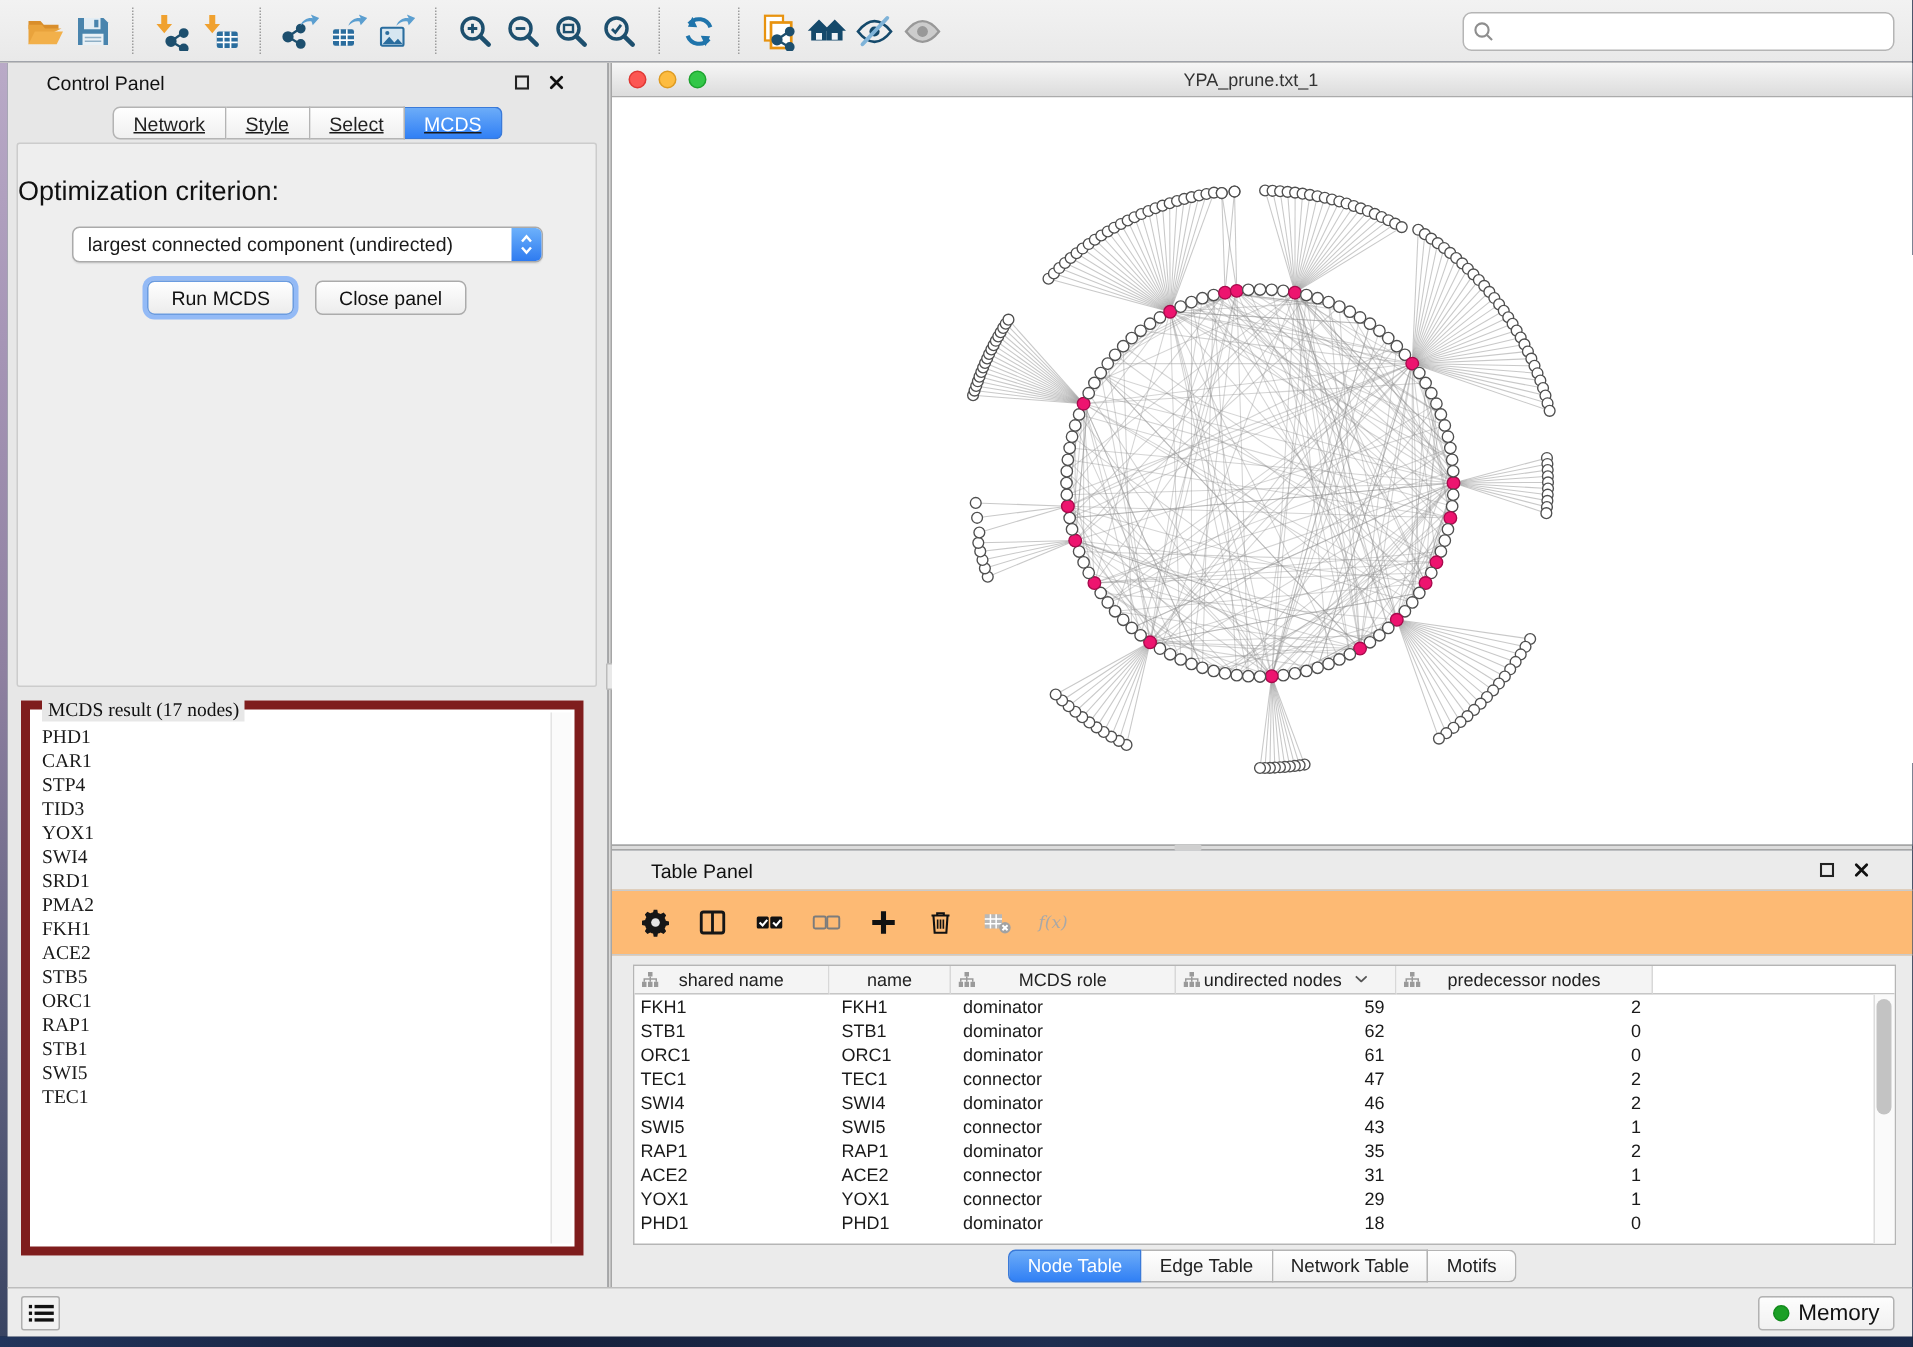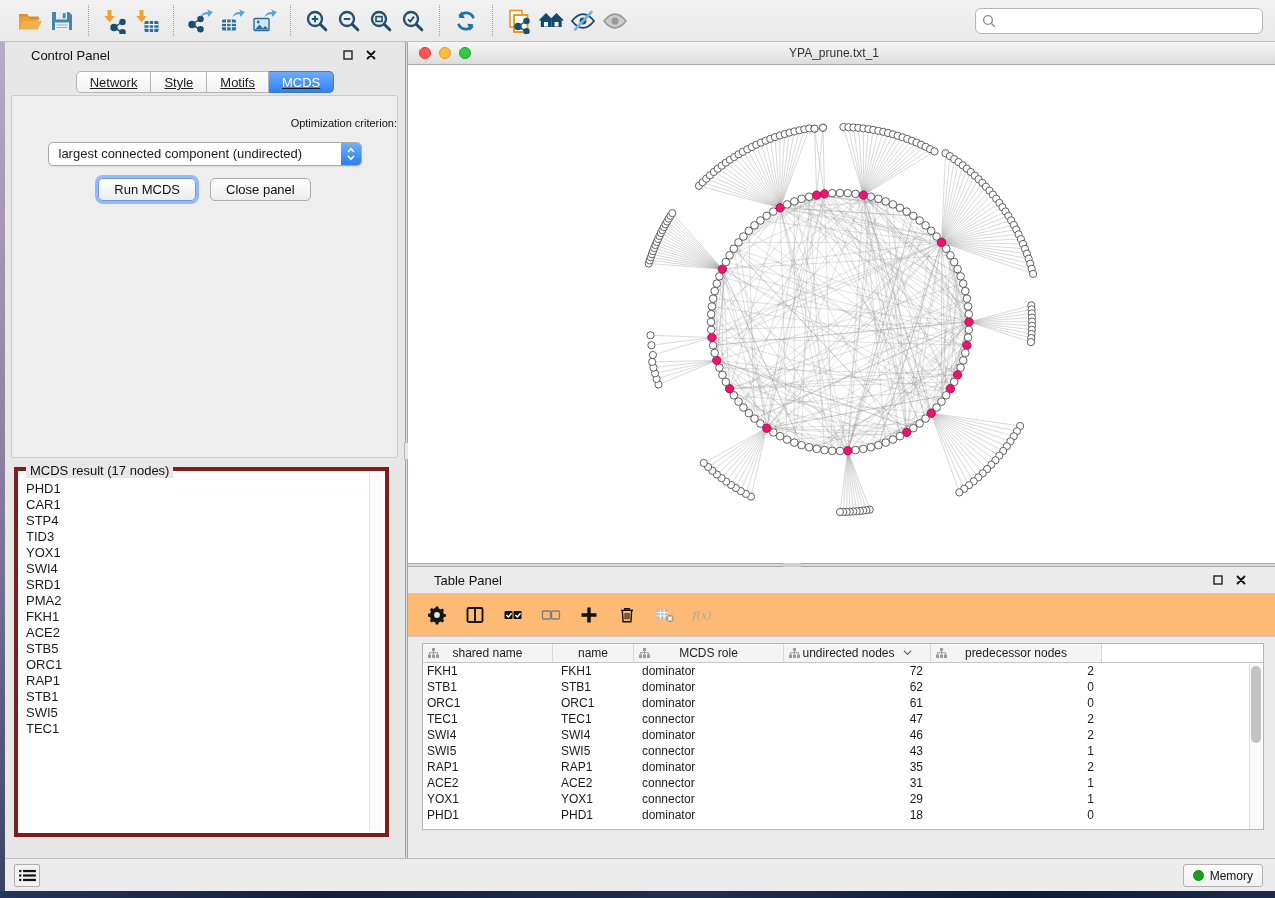--- a/index.html
+++ b/index.html
@@ -41,38 +41,38 @@
 
   #cp-tabs { position:relative; z-index:2; display:flex; justify-content:center; margin-top:3px; height:22px;text-decoration:underline; }
   .cp-tab { padding:2px 13px; font-size:13px; line-height:17px; background:linear-gradient(#ffffff,#f0f0f0);
     border:1px solid #b4b4b4; border-left-width:0; color:#222; cursor:default; }
   .cp-tab:first-child { border-left-width:1px; border-radius:5px 0 0 5px; }
   .cp-tab:last-child { border-radius:0 5px 5px 0; }
   .cp-tab.active { background:linear-gradient(#6cacf8,#3180f5); border-color:#3a7ad9; color:#fff; }
 
   #cp-body { position:absolute; left:6px; right:7px; top:53px; height:363px; z-index:1;
     background:#eeeeee; border:1px solid #cccccc; border-radius:2px; }
-  #opt-label { text-align:right; margin-top:21px; font-size:11px; color:#111; }
+  #opt-label { text-align:left; margin-top:21px; font-size:18px; color:#111; }
   #opt-select { position:relative; width:314px; height:24px; margin:13px auto 0;
     background:#fff; border:1px solid #aaaaaa; border-radius:5px; cursor:default;
     box-shadow:0 1px 1px rgba(0,0,0,.08); }
   #opt-select .sel-text { display:block; line-height:22px; padding-left:10px; font-size:13px;
     white-space:nowrap; overflow:hidden; }
   #opt-select .sel-spin { position:absolute; right:0; top:0; width:20px; height:22px;
     background:linear-gradient(#6db1fb,#2e7bf0); border-radius:0 4px 4px 0;
     display:flex; align-items:center; justify-content:center; }
   #opt-select .sel-spin svg { width:10px; height:16px; }
   #cp-buttons { display:flex; justify-content:center; gap:14px; margin-top:12px; }
   .cp-btn { font-size:13px; padding:3px 15px; background:linear-gradient(#ffffff,#ececec);
     border:1px solid #ababab; border-radius:5px; color:#111; cursor:default;
     font-family:"Liberation Sans","DejaVu Sans",sans-serif; }
   .cp-btn.focused { box-shadow:0 0 0 3px rgba(98,158,250,.65); border-color:#6b9ce0; }
 
   #mcds-fieldset { position:absolute; left:9px; right:16px; top:425px; bottom:21px;
-    border:4px solid #7f1d1d; background:#fff; }
+    border:6px solid #7f1d1d; background:#fff;font-family:Liberation Serif, serif; }
   #mcds-legend { position:absolute; top:-8px; left:8px; background:#e7e7e7; padding:0 4px;
     font-size:13px; color:#111; }
   #mcds-list { position:absolute; left:2px; right:17px; top:10px; bottom:2px; overflow:hidden;
     background:#fff; }
   .mcds-item { font-size:13px; line-height:16px; padding-left:6px; }
   #mcds-scroll { position:absolute; top:2px; bottom:2px; right:2px; width:14px;
     background:#fbfbfb; border-left:1px solid #e4e4e4; }
 
   
   #v-splitter { position:absolute; left:405px; top:42px; width:3px; height:816px;
@@ -133,21 +133,21 @@
   .tp-tab.active { background:linear-gradient(#6cacf8,#3180f5); border-color:#3a7ad9; color:#fff; }
 
   
   #status-bar { position:absolute; left:5px; right:0; top:858px; height:33px; background:#ececec;
     border-top:1px solid #bdbdbd; }
   #list-btn { position:absolute; left:9px; top:5px; width:26px; height:23px; background:#f2f2f2;
     border:1px solid #aeaeae; border-radius:2px; display:flex; align-items:center; justify-content:center; }
   #list-btn svg { width:17px; height:13px; }
   #memory-btn { position:absolute; right:12px; top:5px; height:23px; padding:0 9px;
     background:linear-gradient(#fdfdfd,#f1f1f1); border:1px solid #b2b2b2; border-radius:3px;
-    display:flex; align-items:center; gap:6px; font-size:12px; color:#111; }
+    display:flex; align-items:center; gap:6px; font-size:15px; color:#111; }
   #memory-dot { width:11px; height:11px; border-radius:50%; background:#1ba025; border:1px solid #128a1c; }
 </style>
 </head>
 <body>
 
 <div id="desktop-left"></div>
 <div id="desktop-bottom"></div>
 
 <div id="toolbar">
 
@@ -321,21 +321,21 @@
       </span>
     <span class="win-ico">
         <svg viewBox="0 0 10 10">
           <path d="M1.5 1.5l7 7M8.5 1.5l-7 7" stroke="#111" stroke-width="1.8" stroke-linecap="round"></path>
         </svg>
       </span>
   </div>
   <div id="cp-tabs">
       <div class="cp-tab">Network</div>
       <div class="cp-tab">Style</div>
-      <div class="cp-tab">Motifs</div>
+      <div class="cp-tab">Select</div>
       <div class="cp-tab active">MCDS</div>
     </div>
   <div id="cp-body">
     <div id="opt-label">Optimization criterion:</div>
     <div id="opt-select">
       <span class="sel-text">largest connected component (undirected)</span>
       <span class="sel-spin">
         <svg viewBox="0 0 10 16">
             <path d="M2 6l3-3.4L8 6" fill="none" stroke="#fff" stroke-width="1.6"></path>
             <path d="M2 10l3 3.4L8 10" fill="none" stroke="#fff" stroke-width="1.6"></path>
@@ -1198,21 +1198,21 @@
           </span>
           <span>predecessor nodes</span>
         </div>
         <div class="t-hcell filler"></div>
       </div>
     <div class="t-body" id="t-body">
         <div class="t-row">
           <div class="t-cell c0">FKH1</div>
           <div class="t-cell c1">FKH1</div>
           <div class="t-cell c2">dominator</div>
-          <div class="t-cell c3 num">72</div>
+          <div class="t-cell c3 num">59</div>
           <div class="t-cell c4 num">2</div>
           <div class="t-cell"></div>
         </div>
         <div class="t-row">
           <div class="t-cell c0">STB1</div>
           <div class="t-cell c1">STB1</div>
           <div class="t-cell c2">dominator</div>
           <div class="t-cell c3 num">62</div>
           <div class="t-cell c4 num">0</div>
           <div class="t-cell"></div>
@@ -1279,20 +1279,26 @@
           <div class="t-cell c2">dominator</div>
           <div class="t-cell c3 num">18</div>
           <div class="t-cell c4 num">0</div>
           <div class="t-cell"></div>
         </div>
       </div>
     <div id="t-scroll">
         <div id="t-thumb"></div>
       </div>
   </div>
+  <div id="tp-tabs">
+      <div class="tp-tab active">Node Table</div>
+      <div class="tp-tab">Edge Table</div>
+      <div class="tp-tab">Network Table</div>
+      <div class="tp-tab">Motifs</div>
+    </div>
 </div>
 
 <div id="status-bar">
   <div id="list-btn">
     <svg viewBox="0 0 18 14">
         <g fill="#111">
           <rect x="0" y="1" width="2.4" height="2.4"></rect>
           <rect x="4.2" y="1" width="13.8" height="2.4"></rect>
           <rect x="0" y="5.8" width="2.4" height="2.4"></rect>
           <rect x="4.2" y="5.8" width="13.8" height="2.4"></rect>

